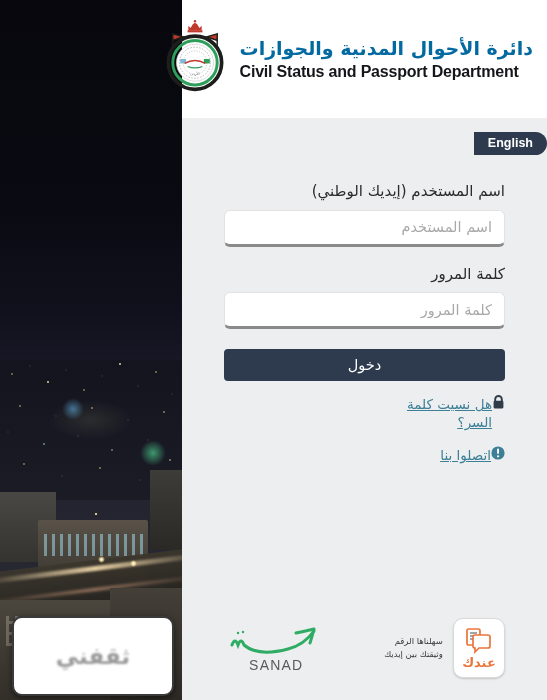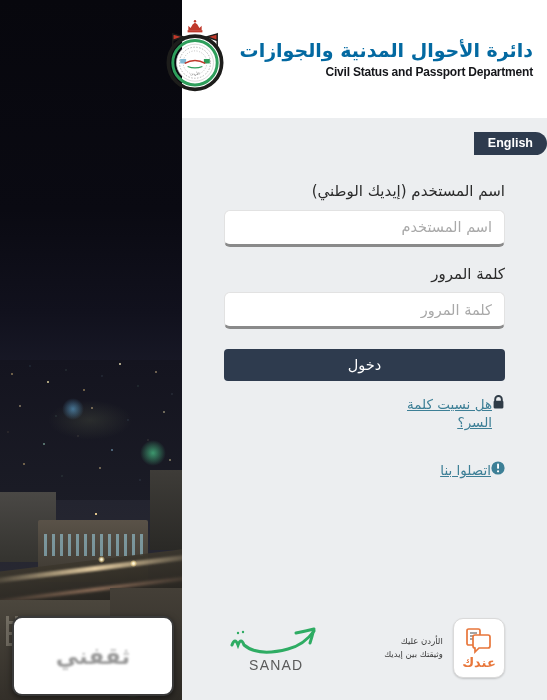--- a/index.html
+++ b/index.html
@@ -127,22 +127,22 @@
     display:flex; align-items:center; justify-content:flex-start;
     padding: 0 14px 0 12px;
     box-sizing:border-box;
   }
   .dept-titles { flex:1; text-align:right; padding-left:8px; }
   .dept-ar {
     font-size:19px; color:#0369a1; font-weight:700; letter-spacing:0px;
     line-height:1.25; white-space:nowrap;
   }
   .dept-en {
-    font-size:12px; color:#15161a; font-weight:700;
-    direction:ltr; text-align:right; margin-top:3px;
+    font-size:16px; color:#15161a; font-weight:700;
+    direction:ltr; text-align:left; margin-top:3px;
     font-family:"Liberation Sans", sans-serif;
     letter-spacing:-.2px;
   }
   .logo-wrap { width:74px; height:78px; flex:0 0 74px; }
 
   .lang-row { margin-top:14px; height:24px; }
   .lang-btn {
     display:inline-block;
     background:#2e3b4e; color:#ffffff;
     font-family:"Liberation Sans", sans-serif;
@@ -189,21 +189,21 @@
     direction:rtl;
   }
   .lnk {
     color:#3d7f96; font-size:13.5px; text-decoration:underline;
     cursor:pointer; display:inline-flex; align-items:flex-start; 
     line-height:1.35;
   }
   .lnk .ic { flex:0 0 auto; text-decoration:none; display:inline-block; }
   .lnk-text { text-decoration:underline; }
   .lnk-forgot { max-width:110px; text-align:right; }
-  .links-row2 { margin-top:30px; text-align:left; direction:rtl; display:flex; justify-content:flex-start;}
+  .links-row2 { margin-top:15px; text-align:left; direction:rtl; display:flex; justify-content:flex-start;}
 
   
   .footer {
     position:absolute; left:182px; bottom:22px; width:365px;
     display:flex; align-items:center; justify-content:center; gap:56px;
     direction:rtl;
   }
   .andak { display:flex; align-items:center; gap:10px; }
   .andak-tagline {
     font-size:8.5px; color:#3b3b3b; line-height:1.5; text-align:right;
@@ -356,21 +356,21 @@
           <g stroke="#5b5b5b" stroke-width="1.1">
             <line x1="9" y1="7" x2="16" y2="7"></line>
             <line x1="9" y1="10" x2="16" y2="10"></line>
             <line x1="9" y1="13" x2="14" y2="13"></line>
           </g>
           <path d="M14,9 h13 a2,2 0 0 1 2,2 v9 a2,2 0 0 1 -2,2 h-9 l-4,4 v-4 h-0 a2,2 0 0 1 -2,-2 v-9 a2,2 0 0 1 2,-2 z" fill="#ffffff" stroke="#e8763a" stroke-width="1.7"></path>
           <text x="18" y="41" font-size="13" fill="#e8763a" text-anchor="middle" font-family="DejaVu Sans" font-weight="700">عندك</text>
         </svg>
       </div>
       <div class="andak-tagline">
-        <div>الأردن عليك</div>
+        <div>سهلناها الرقم</div>
         <div>وثيقتك بين إيديك</div>
       </div>
     </div>
 
     <div class="sanad">
       <svg width="104" height="40" viewBox="0 0 104 40" aria-hidden="true">
         <path d="M8,22 q3,-8 6,0 q3,-8 6,0 q14,12 44,4 q16,-4 26,-18" fill="none" stroke="#2eac63" stroke-width="3" stroke-linecap="round"></path>
         <path d="M72,10 q10,-2 18,-4 M90,6 q-2,8 -4,14" fill="none" stroke="#2eac63" stroke-width="3" stroke-linecap="round"></path>
         <circle cx="14" cy="10" r="1.2" fill="#2eac63"></circle>
         <circle cx="19" cy="9" r="1.2" fill="#2eac63"></circle>

